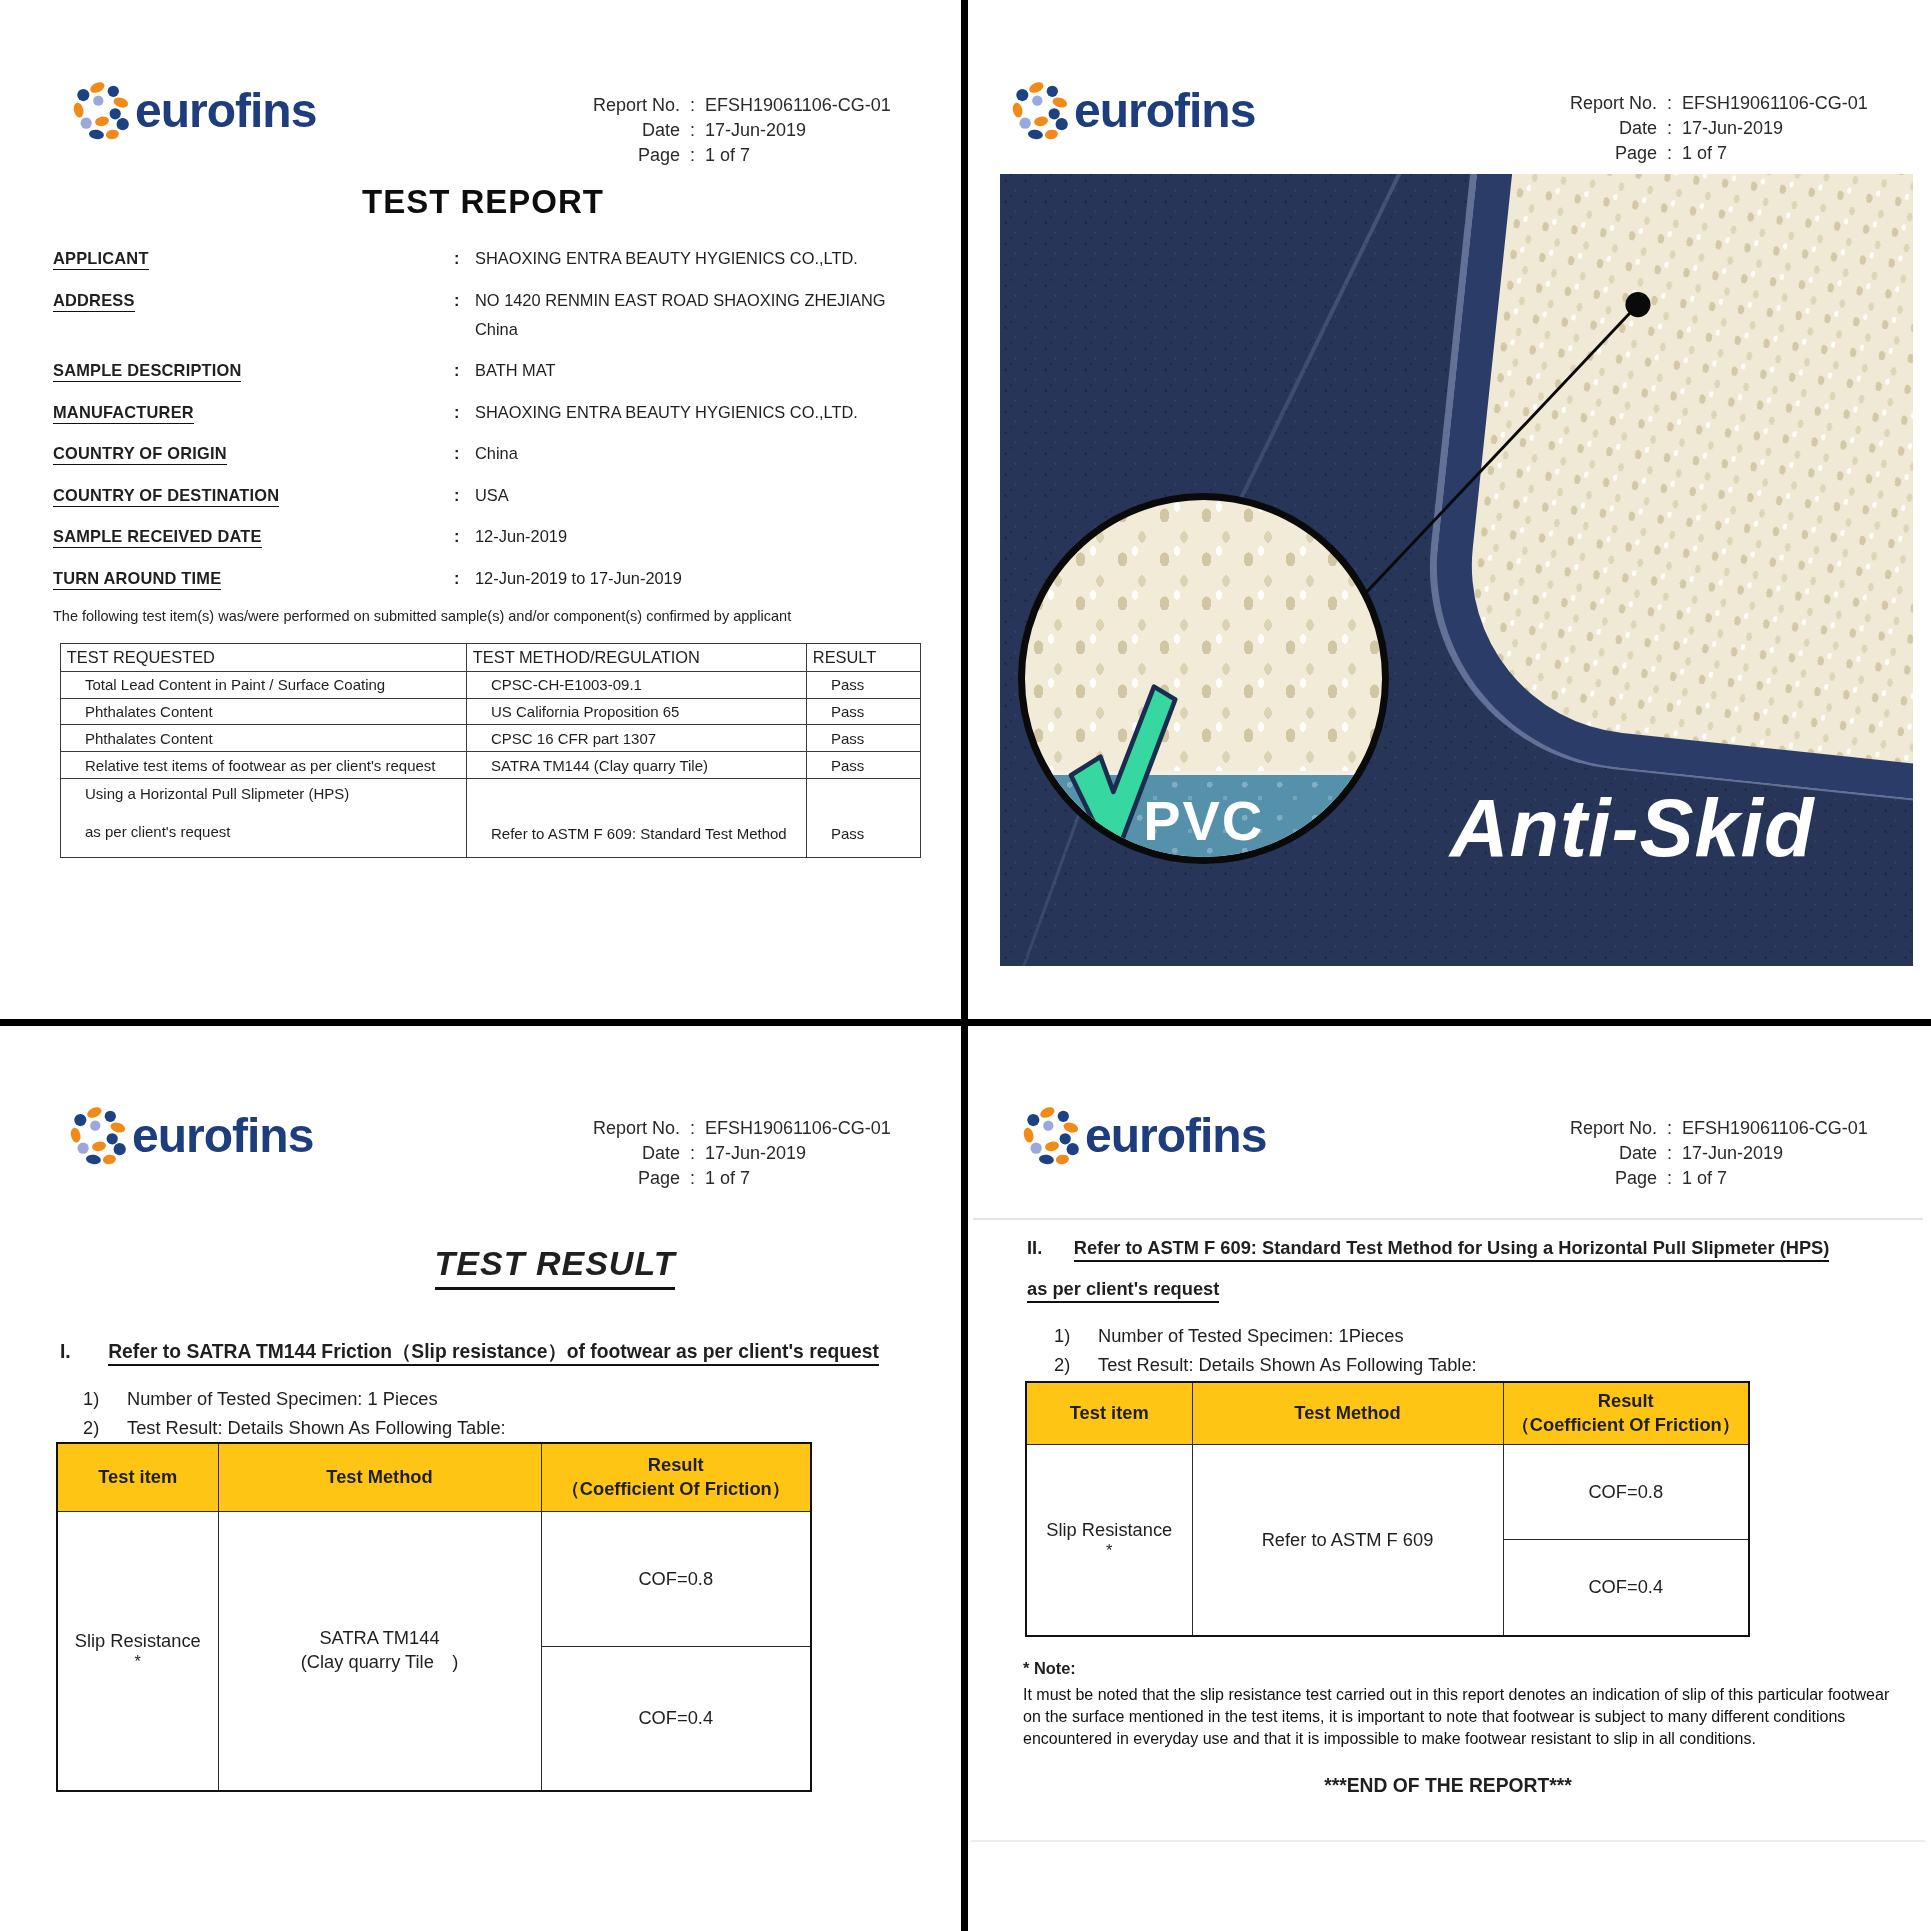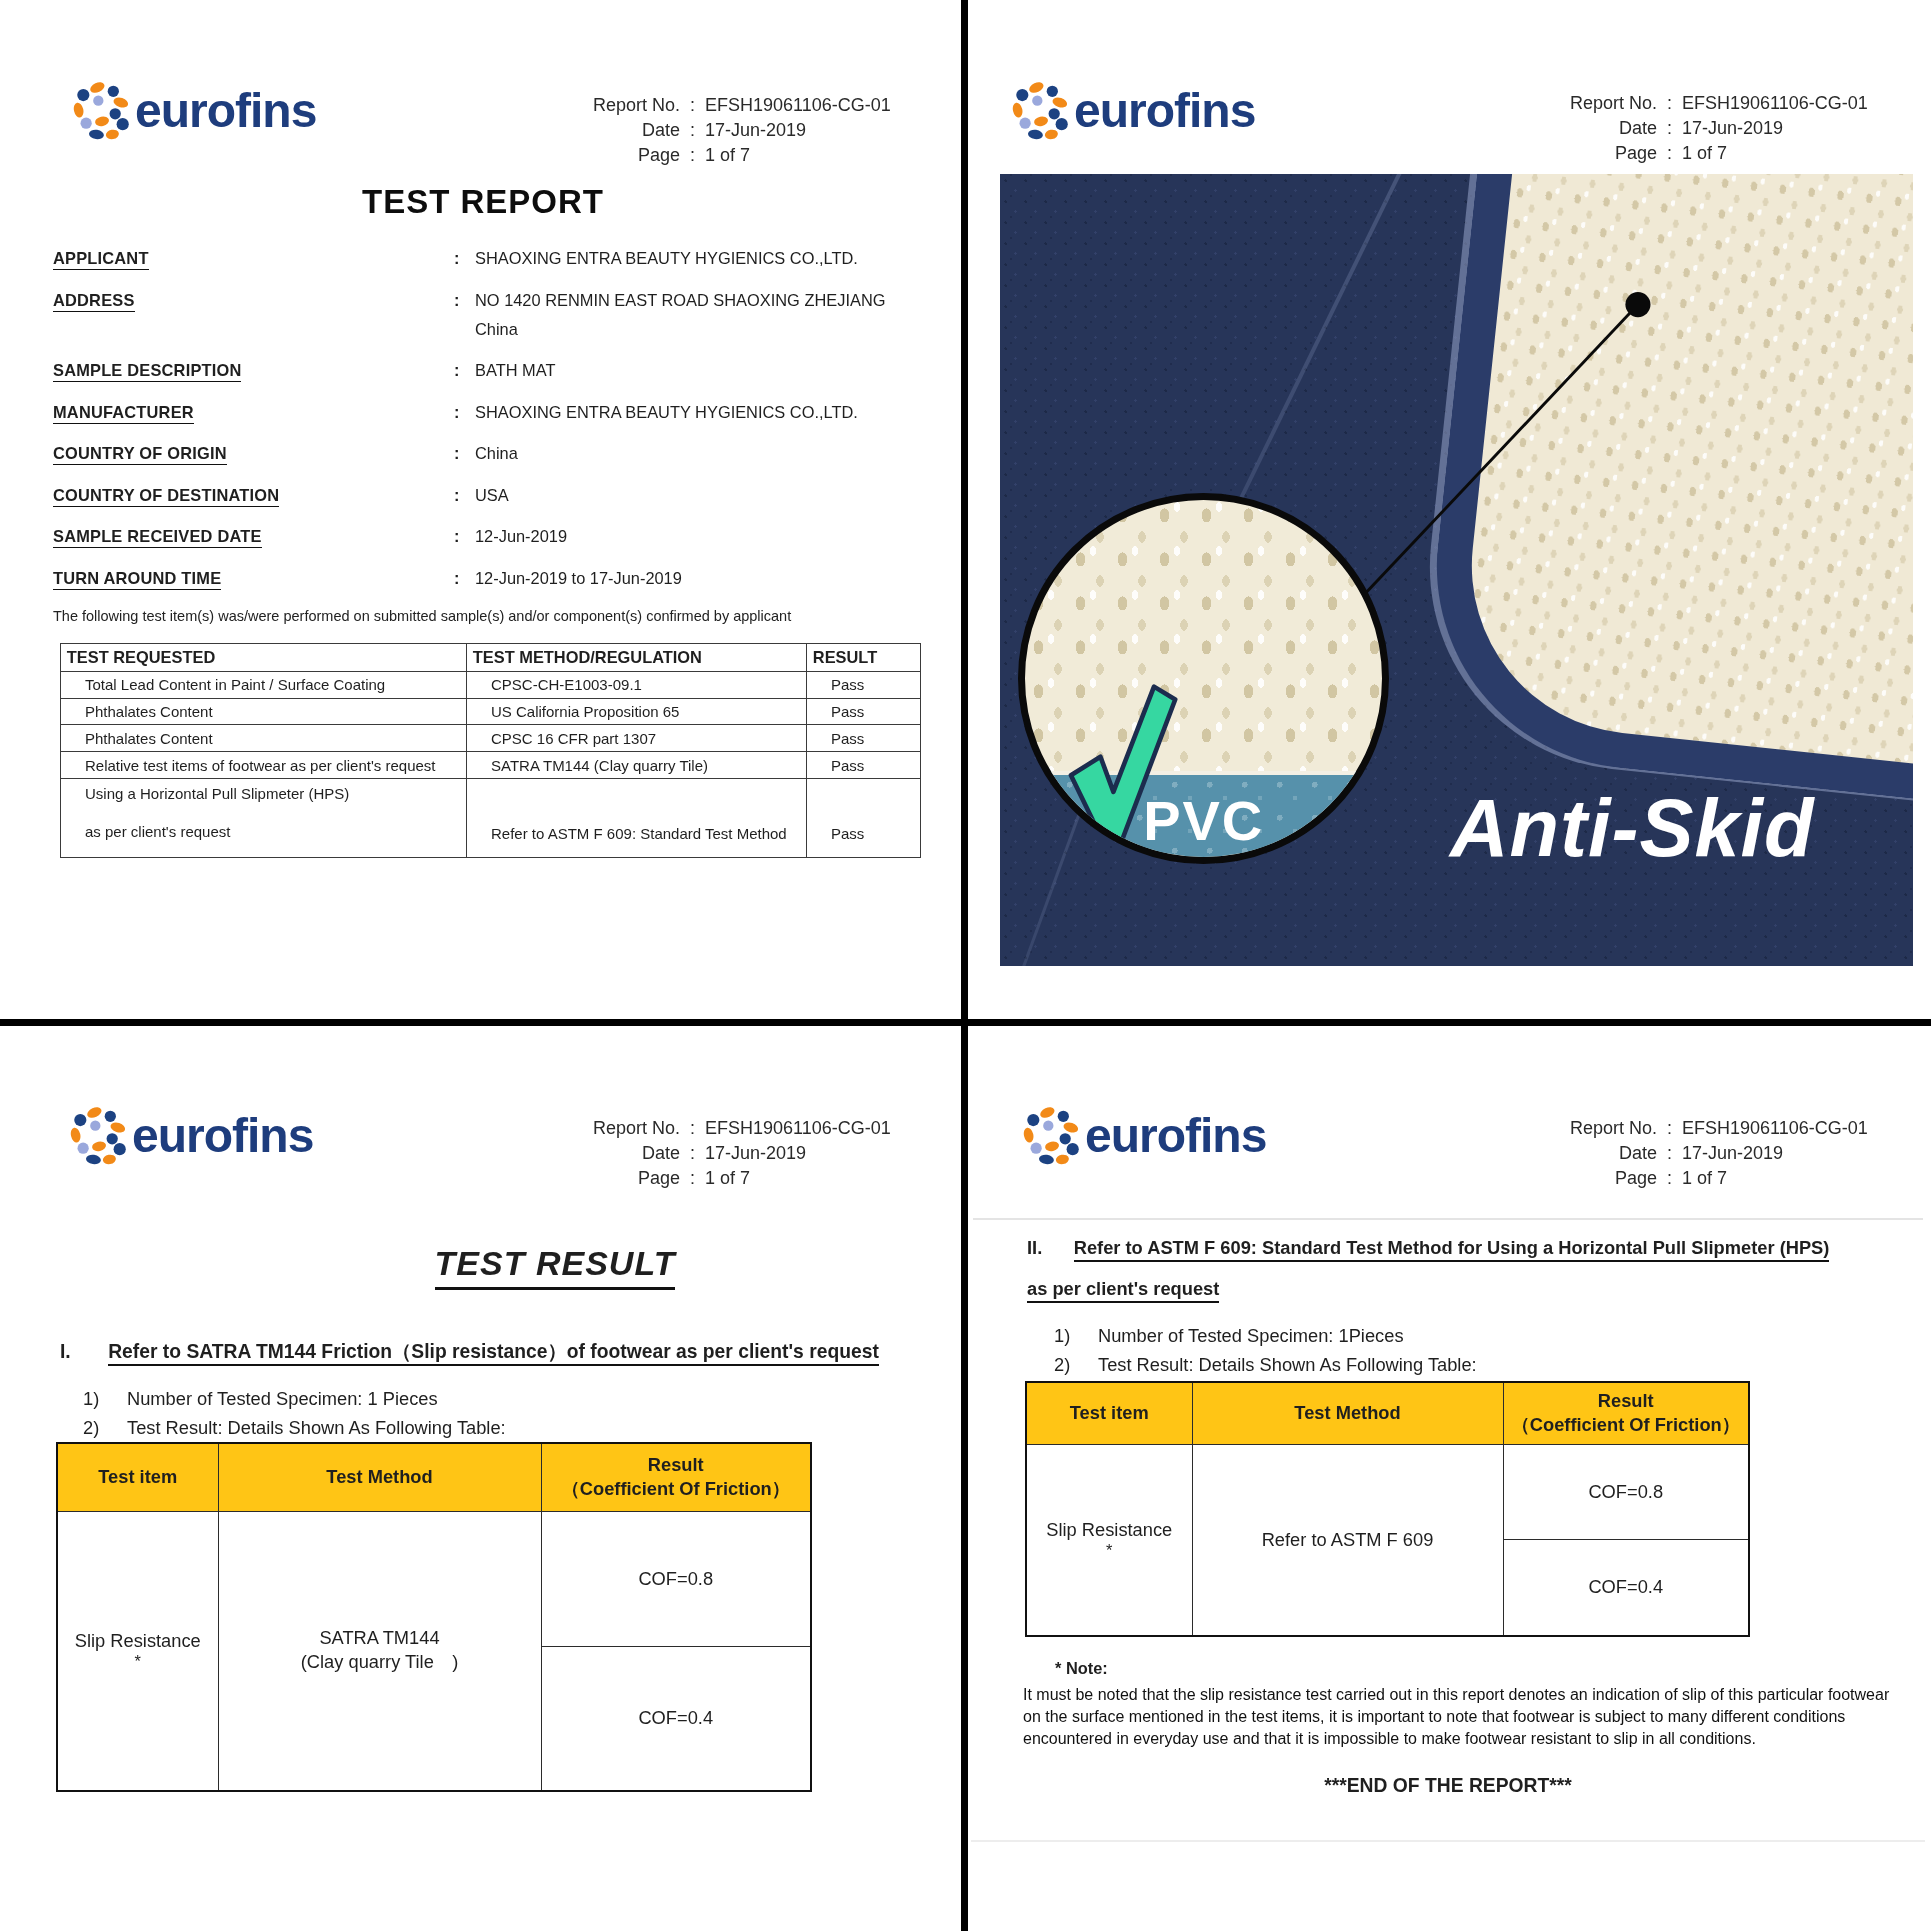--- a/index.html
+++ b/index.html
@@ -19,21 +19,21 @@
   
   .doc-title{font-size:33px;font-weight:bold;color:#0d0d0d;letter-spacing:1px;text-align:center;}
   .field{width:888px;font-size:16.4px;}
   .flabel{display:inline-block;font-weight:bold;border-bottom:1.9px solid #111;padding-bottom:1px;letter-spacing:0.2px;}
   .fval{position:absolute;left:401px;top:0;display:flex;}
   .fcolon{width:21px;font-weight:bold;}
   .note-line{font-size:14.5px;color:#222;}
   table{border-collapse:collapse;table-layout:fixed;}
   .t1{width:859px;font-size:15px;}
   .t1 th,.t1 td{border:1.4px solid #3a3a3a;padding:1.9px 5.8px;text-align:left;vertical-align:middle;font-weight:normal;}
-  .t1 th{font-size:16.4px;font-weight:bold;height:23px;}
+  .t1 th{font-size:16.4px;font-weight:normal;height:23px;}
   .t1 td{height:22px;padding-left:24px;}
   .t1 .tallitem{vertical-align:top;padding-top:5.8px;}
   .t1 .talllow{vertical-align:bottom;padding-bottom:15.4px;}
   
   .t2{font-size:18.3px;border:2.9px solid #111;}
   .t2 th,.t2 td{border:1.9px solid #2b2b2b;text-align:center;vertical-align:middle;}
   .t2 th{font-weight:bold;}
   .yellow{background:#ffc515;}
   .sec-title-wrap{text-align:center;}
   .sec-title{display:inline-block;font-size:34px;font-weight:bold;border-bottom:3.9px solid #111;padding-bottom:3.9px;letter-spacing:1px;}
@@ -434,21 +434,21 @@
       </td>
       <td rowspan="2">Refer to ASTM F 609</td>
       <td>COF=0.8</td>
     </tr>
     <tr style="height:97px;">
       <td>COF=0.4</td>
     </tr>
   </tbody>
     </table>
 
-  <div class="abs" style="left:1023px;top:1659px;font-size:16.4px;font-weight:bold;margin-left:32px;">* Note:</div>
+  <div class="abs" style="left:1023px;top:1659px;font-size:16.4px;font-weight:bold;">* Note:</div>
   <div class="abs note-para" style="left:1023px;top:1684px;width:871px;">It must be noted that the slip resistance test carried out in this report denotes an indication of slip of this particular footwear on the surface mentioned in the test items, it is important to note that footwear is subject to many different conditions encountered in everyday use and that it is impossible to make footwear resistant to slip in all conditions.</div>
   <div class="abs" style="left:971px;top:1775px;width:954px;text-align:center;font-size:19.3px;font-weight:bold;">***END OF THE REPORT***</div>
   <div class="abs faint" style="left:971px;top:1840px;width:954px;height:1.9px;background:#ededed;"></div>
 
   <div class="abs vdiv"></div>
   <div class="abs hdiv"></div>
 </div>
 
 
 </body></html>

